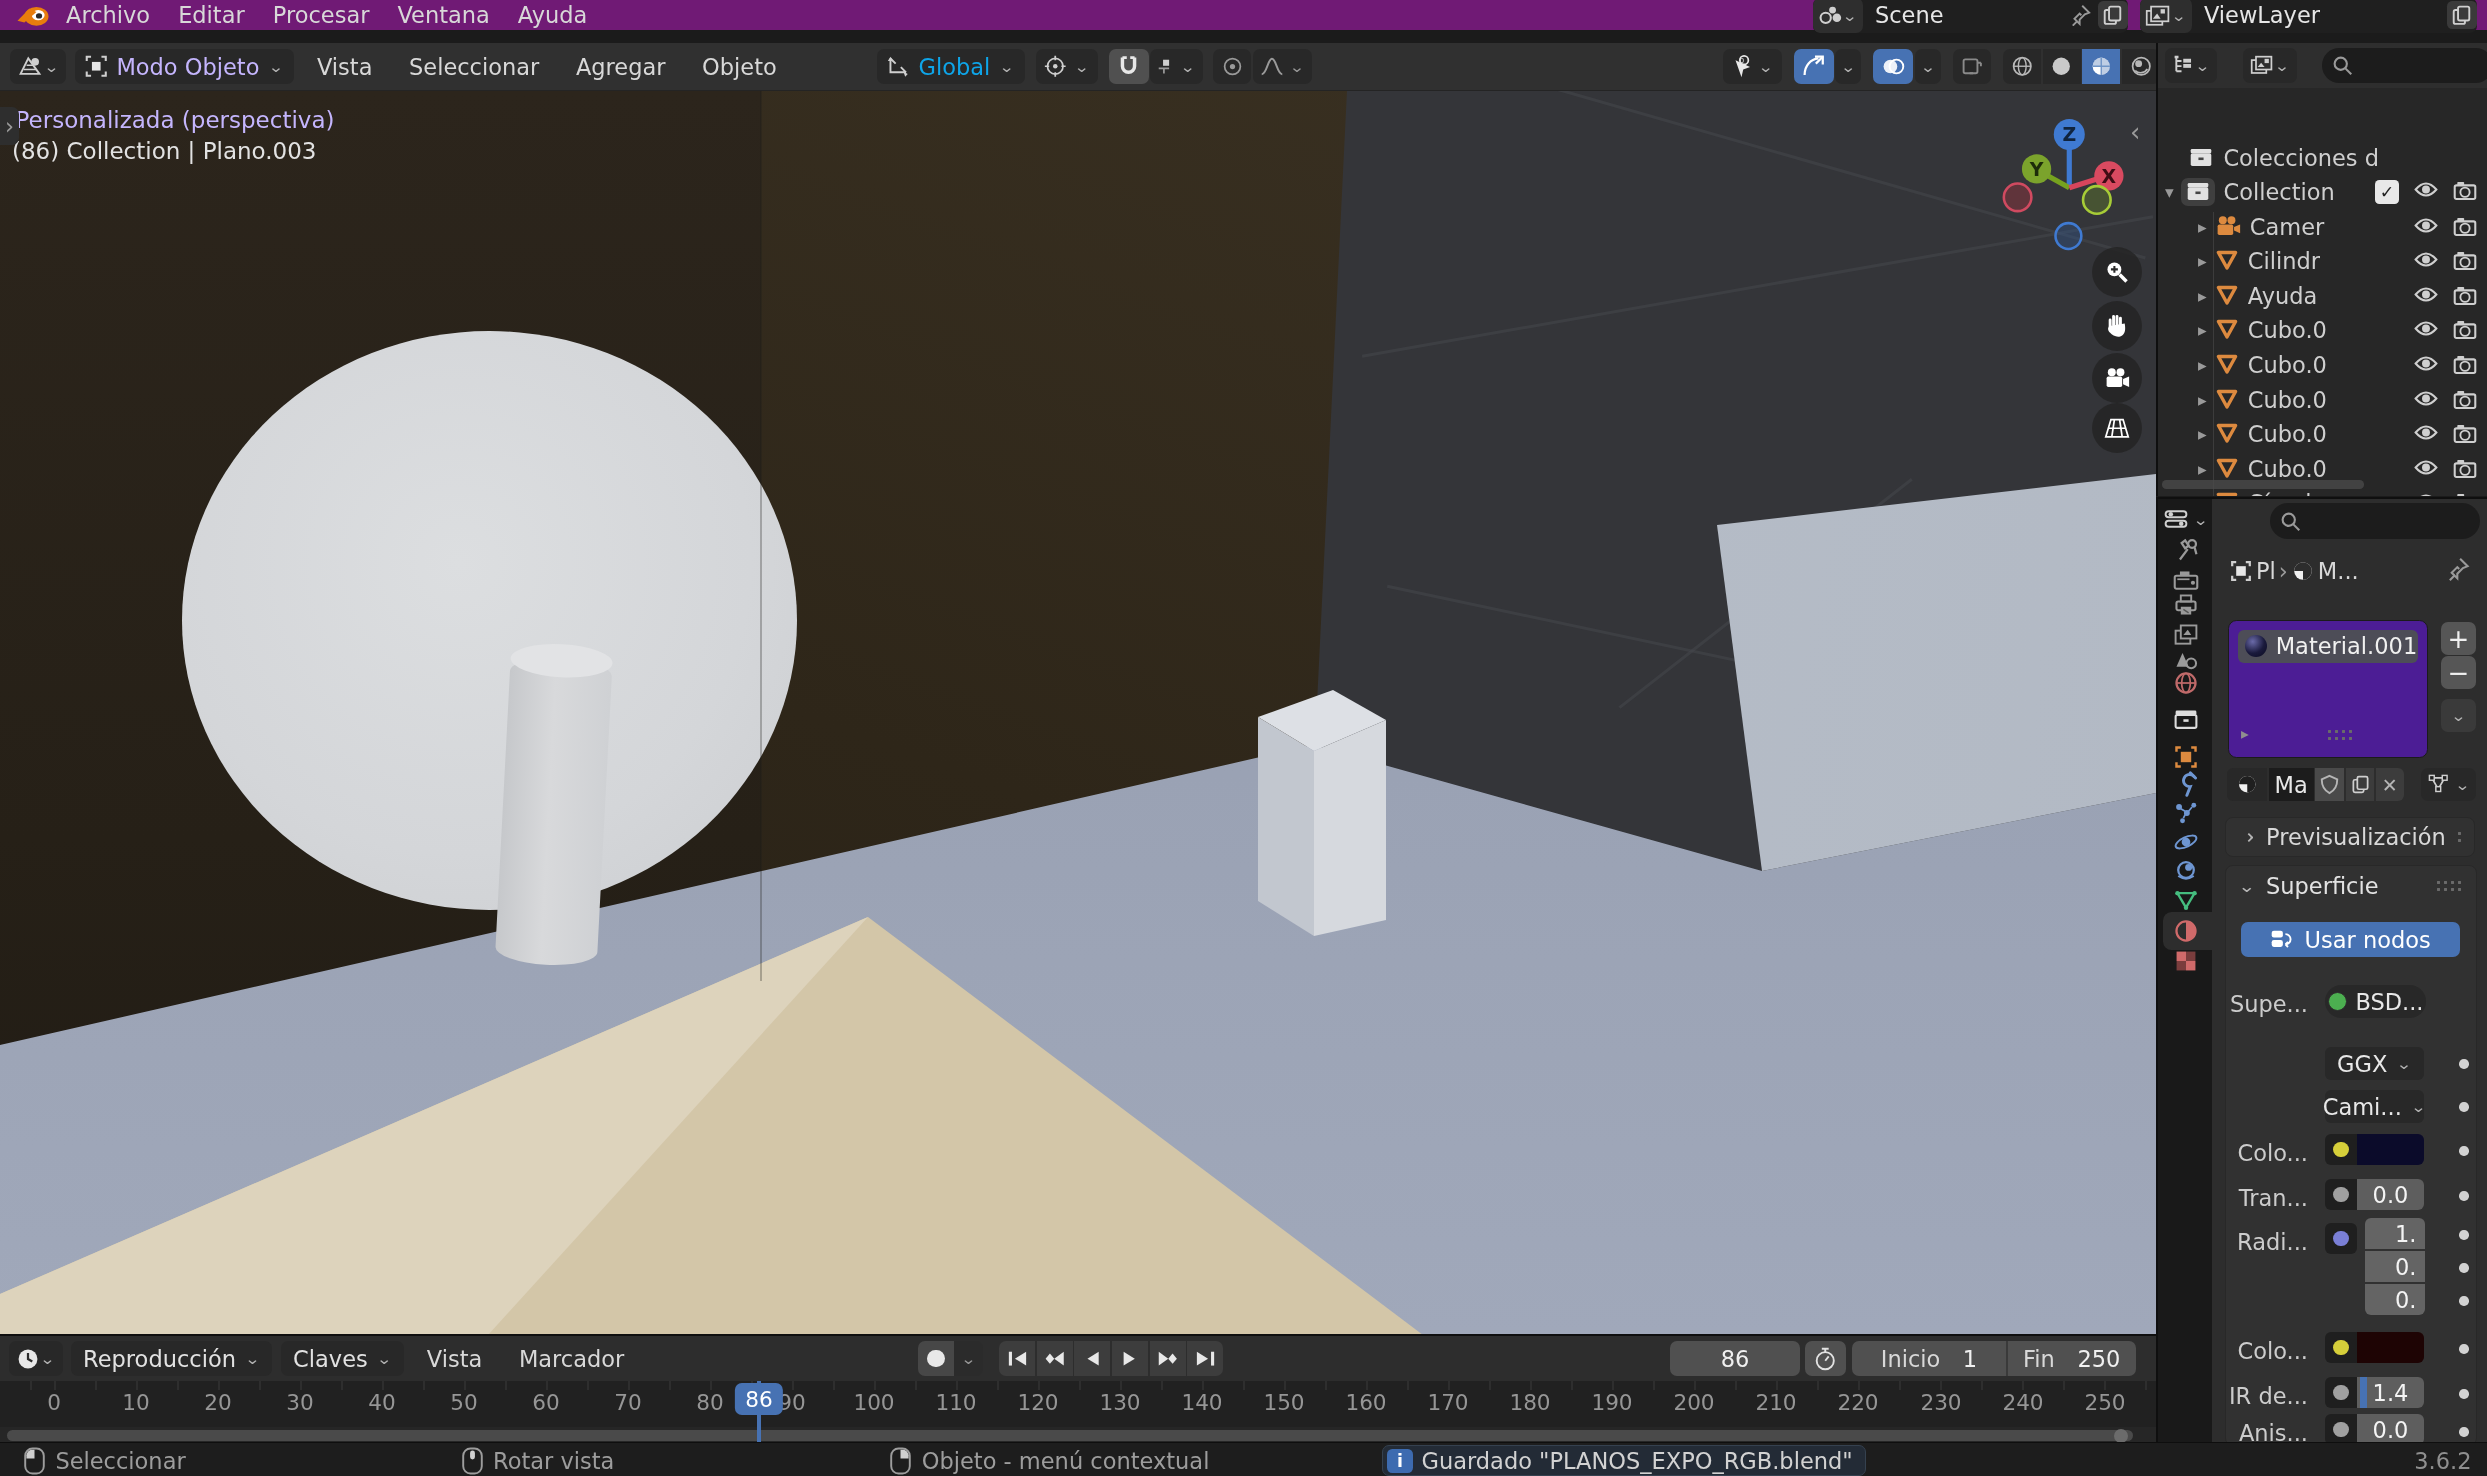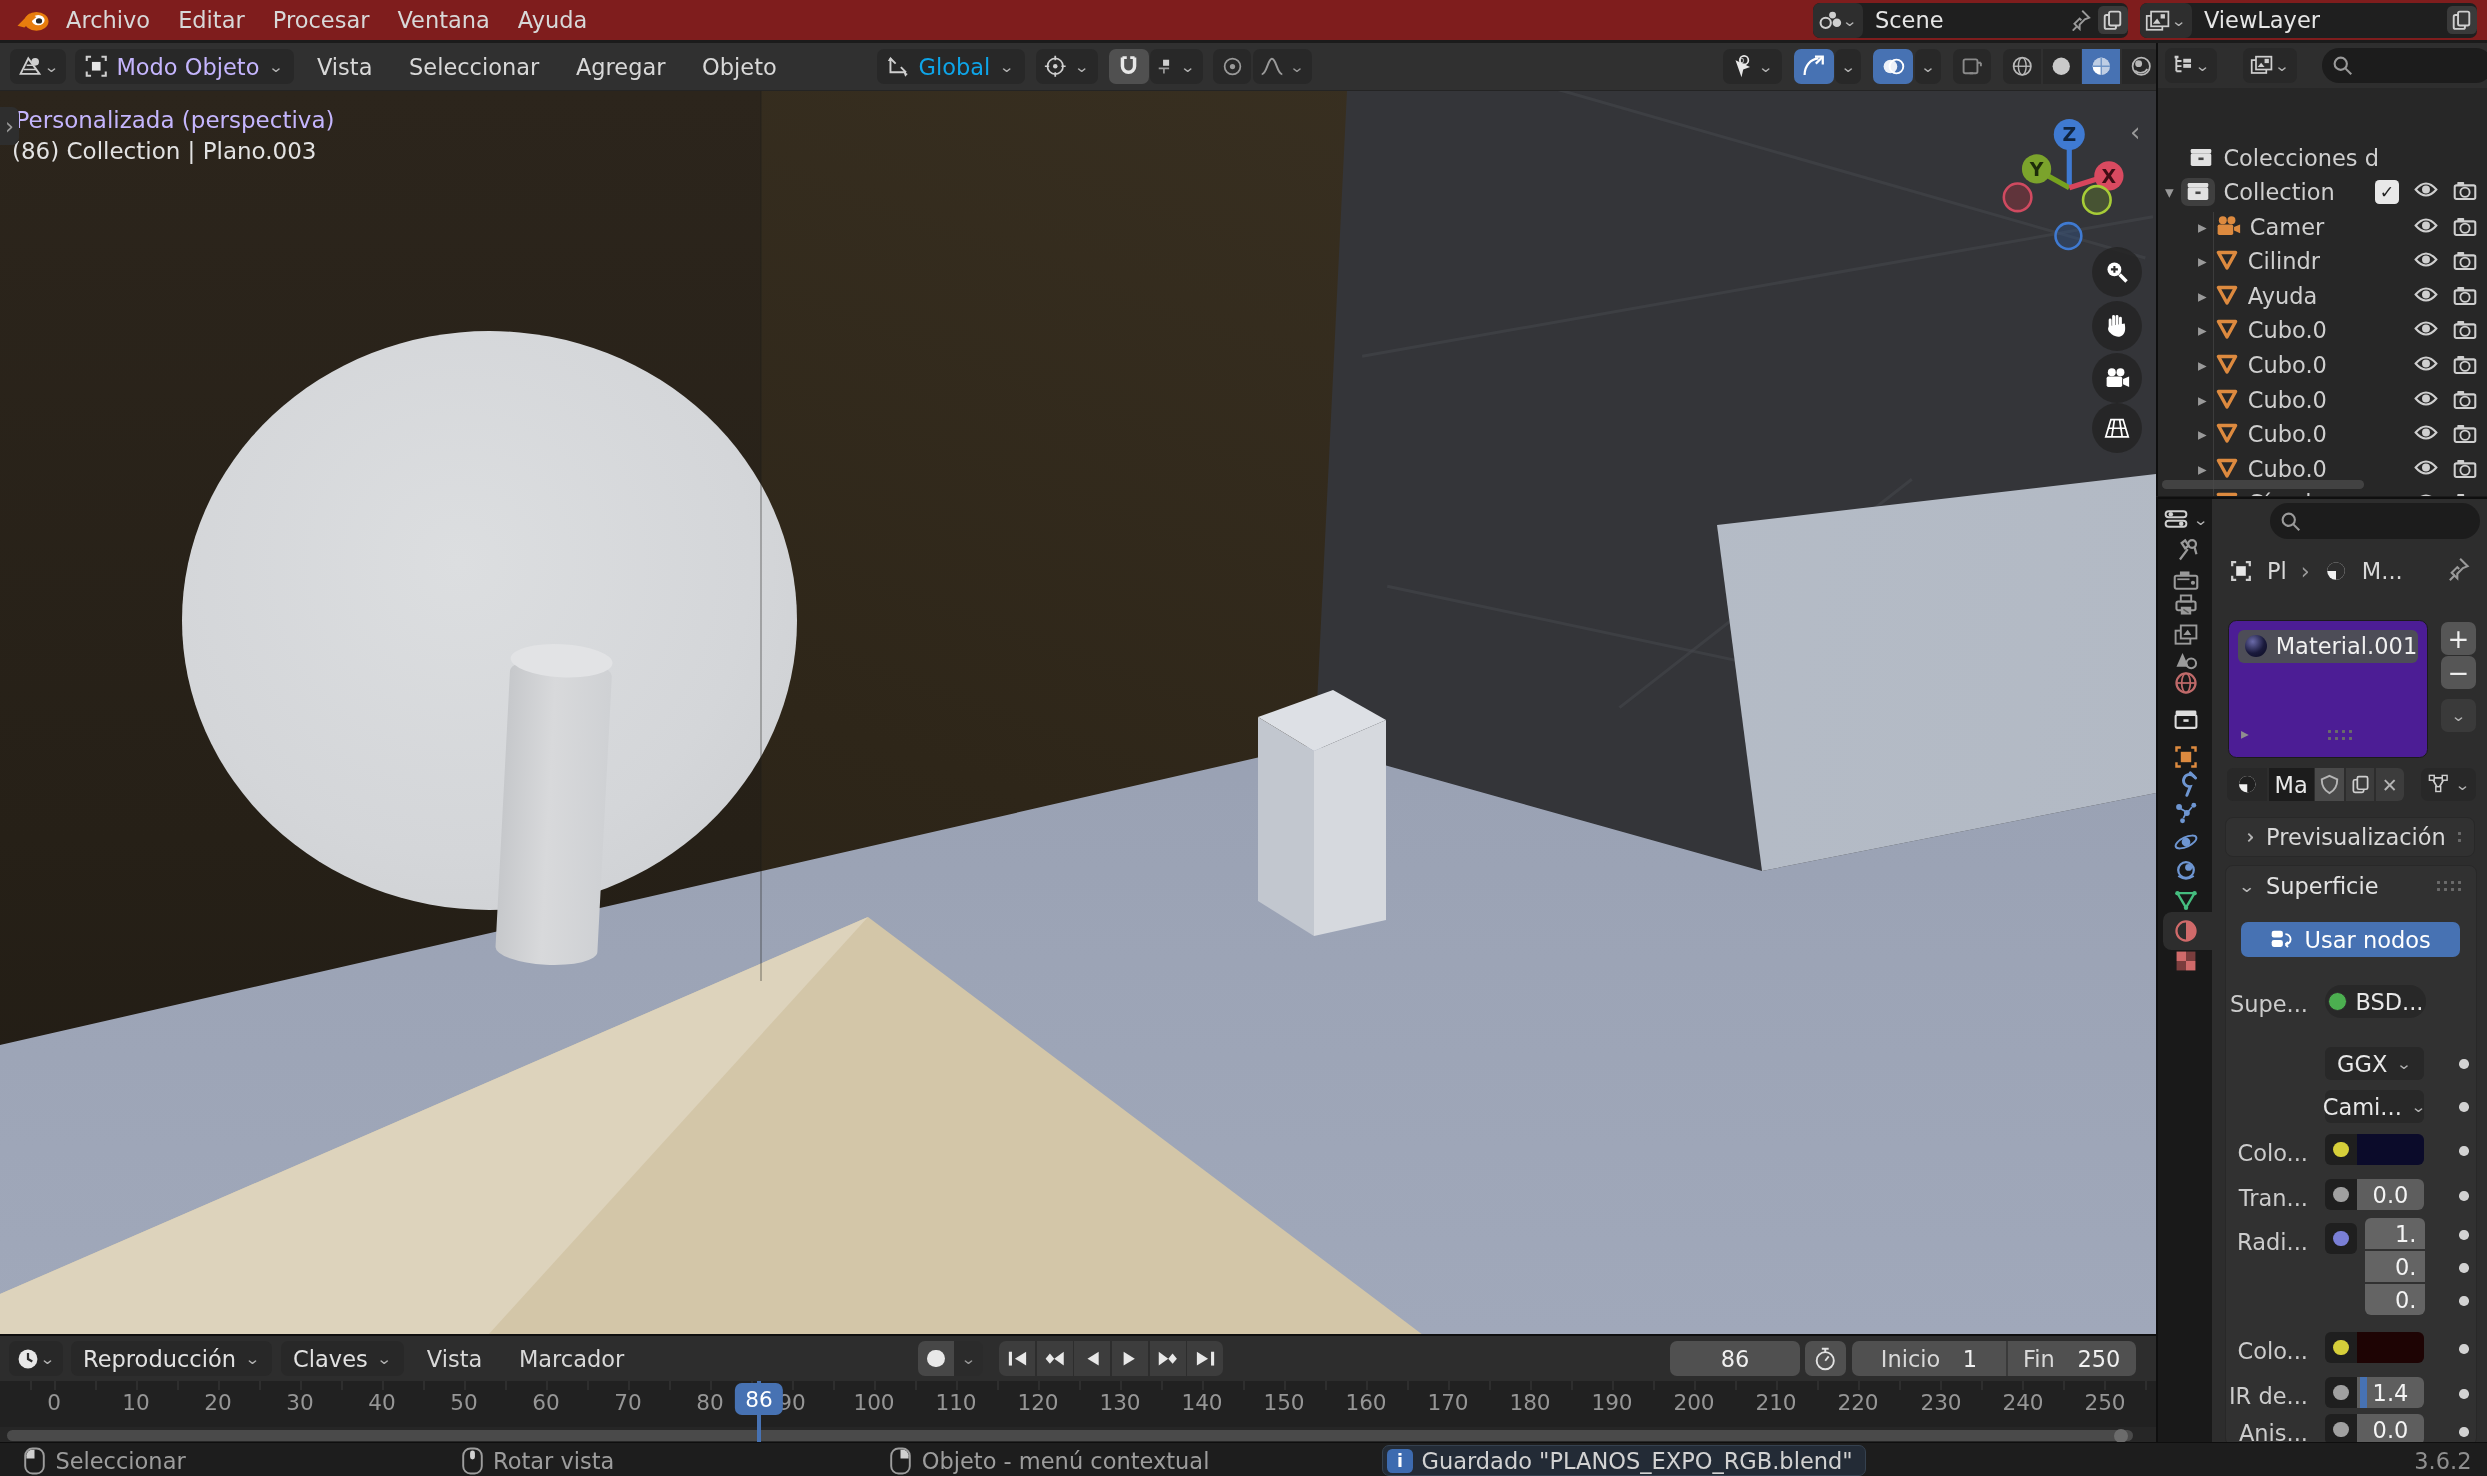--- a/index.html
+++ b/index.html
@@ -6,21 +6,21 @@
   .app{position:relative;width:2487px;height:1477px;background:#1b1b1b;overflow:hidden;
        font-family:"DejaVu Sans",sans-serif;color:#d5d5d5;font-size:22.5px;}
   .abs{position:absolute;}
   .f{display:flex;align-items:center;}
   .btn{background:#282828;border-radius:7px;display:flex;align-items:center;justify-content:center;}
   .chev{font-size:19px;color:#b5b5b5;line-height:1;transform:scaleY(.8);}
   .dim{color:#9a9a9a;}
   .menu-item{padding:0 14px;color:#d8d8d8;white-space:nowrap;}
   svg{display:block;}
   
-  .topbar{left:0;top:0;width:2487px;height:40px;background:#7f1d1d;display:flex;align-items:center;}
+  .topbar{left:0;top:0;width:2487px;height:30px;background:#701a75;display:flex;align-items:center;}
   .ws-tab{padding:6px 15.5px;border-radius:7.8px 7.8px 0 0;color:#9a9a9a;white-space:nowrap;}
   .ws-tab.active{background:#3d3d3d;color:#eeeeee;}
   .idwidget{height:35px;background:#1f1f1f;border-radius:7px;display:flex;align-items:center;overflow:hidden;}
   .idwidget .ico{background:#2e2e2e;height:35px;display:flex;align-items:center;padding:0 5.2px;border-radius:7px;}
   .smallbtn{background:#3a3a3a;border-radius:5.2px;height:28px;display:flex;align-items:center;justify-content:center;padding:0 4.3px;}
   
   .vp-header{left:0;top:43px;width:2156px;height:47px;background:#303030;border-bottom:1.7px solid #242424;}
   .vp-canvas{left:0;top:91px;width:2156px;height:1244px;background:#343539;overflow:hidden;}
   .layer{position:absolute;left:0;top:0;width:2156px;height:1244px;}
   .gline{position:absolute;height:2.6px;background:#45474c;opacity:.55;}
@@ -720,21 +720,21 @@
         </svg>
       <span class="chev">⌄</span>
     </div>
     <div class="abs f" style="left:112px;top:4.3px;width:200px;height:36px;background:#1c1c1c;border-radius:18px;padding-left:10.4px;gap:7px">
       <svg width="21" height="21" viewBox="0 0 24 24">
           <circle cx="10" cy="10" r="7" fill="none" stroke="#9a9a9a" stroke-width="2.4"></circle>
           <line x1="15" y1="15" x2="22" y2="22" stroke="#9a9a9a" stroke-width="2.4"></line>
         </svg>
     </div>
 
-    <div class="abs f" style="left:71px;top:59px;gap:14px">
+    <div class="abs f" style="left:71px;top:59px;gap:3px">
       <svg width="24" height="24" viewBox="0 0 30 30">
           <path d="M4 9 V4 H9 M21 4 H26 V9 M26 21 V26 H21 M9 26 H4 V21" fill="none" stroke="#cfcfcf" stroke-width="2.8"></path>
           <rect x="9" y="9" width="12" height="12" fill="#e6e6e6"></rect>
         </svg>
       <span style="color:#d8d8d8">Pl</span>
       <span class="dim">›</span>
       <svg width="24" height="24" viewBox="0 0 30 30">
           <circle cx="15" cy="15" r="11" fill="#f0f0f0"></circle>
           <path d="M15 4 A11 11 0 0 1 15 26 Z M15 15 L4 15 A11 11 0 0 1 15 4 Z" fill="#2d2d2d"></path>
         </svg>

